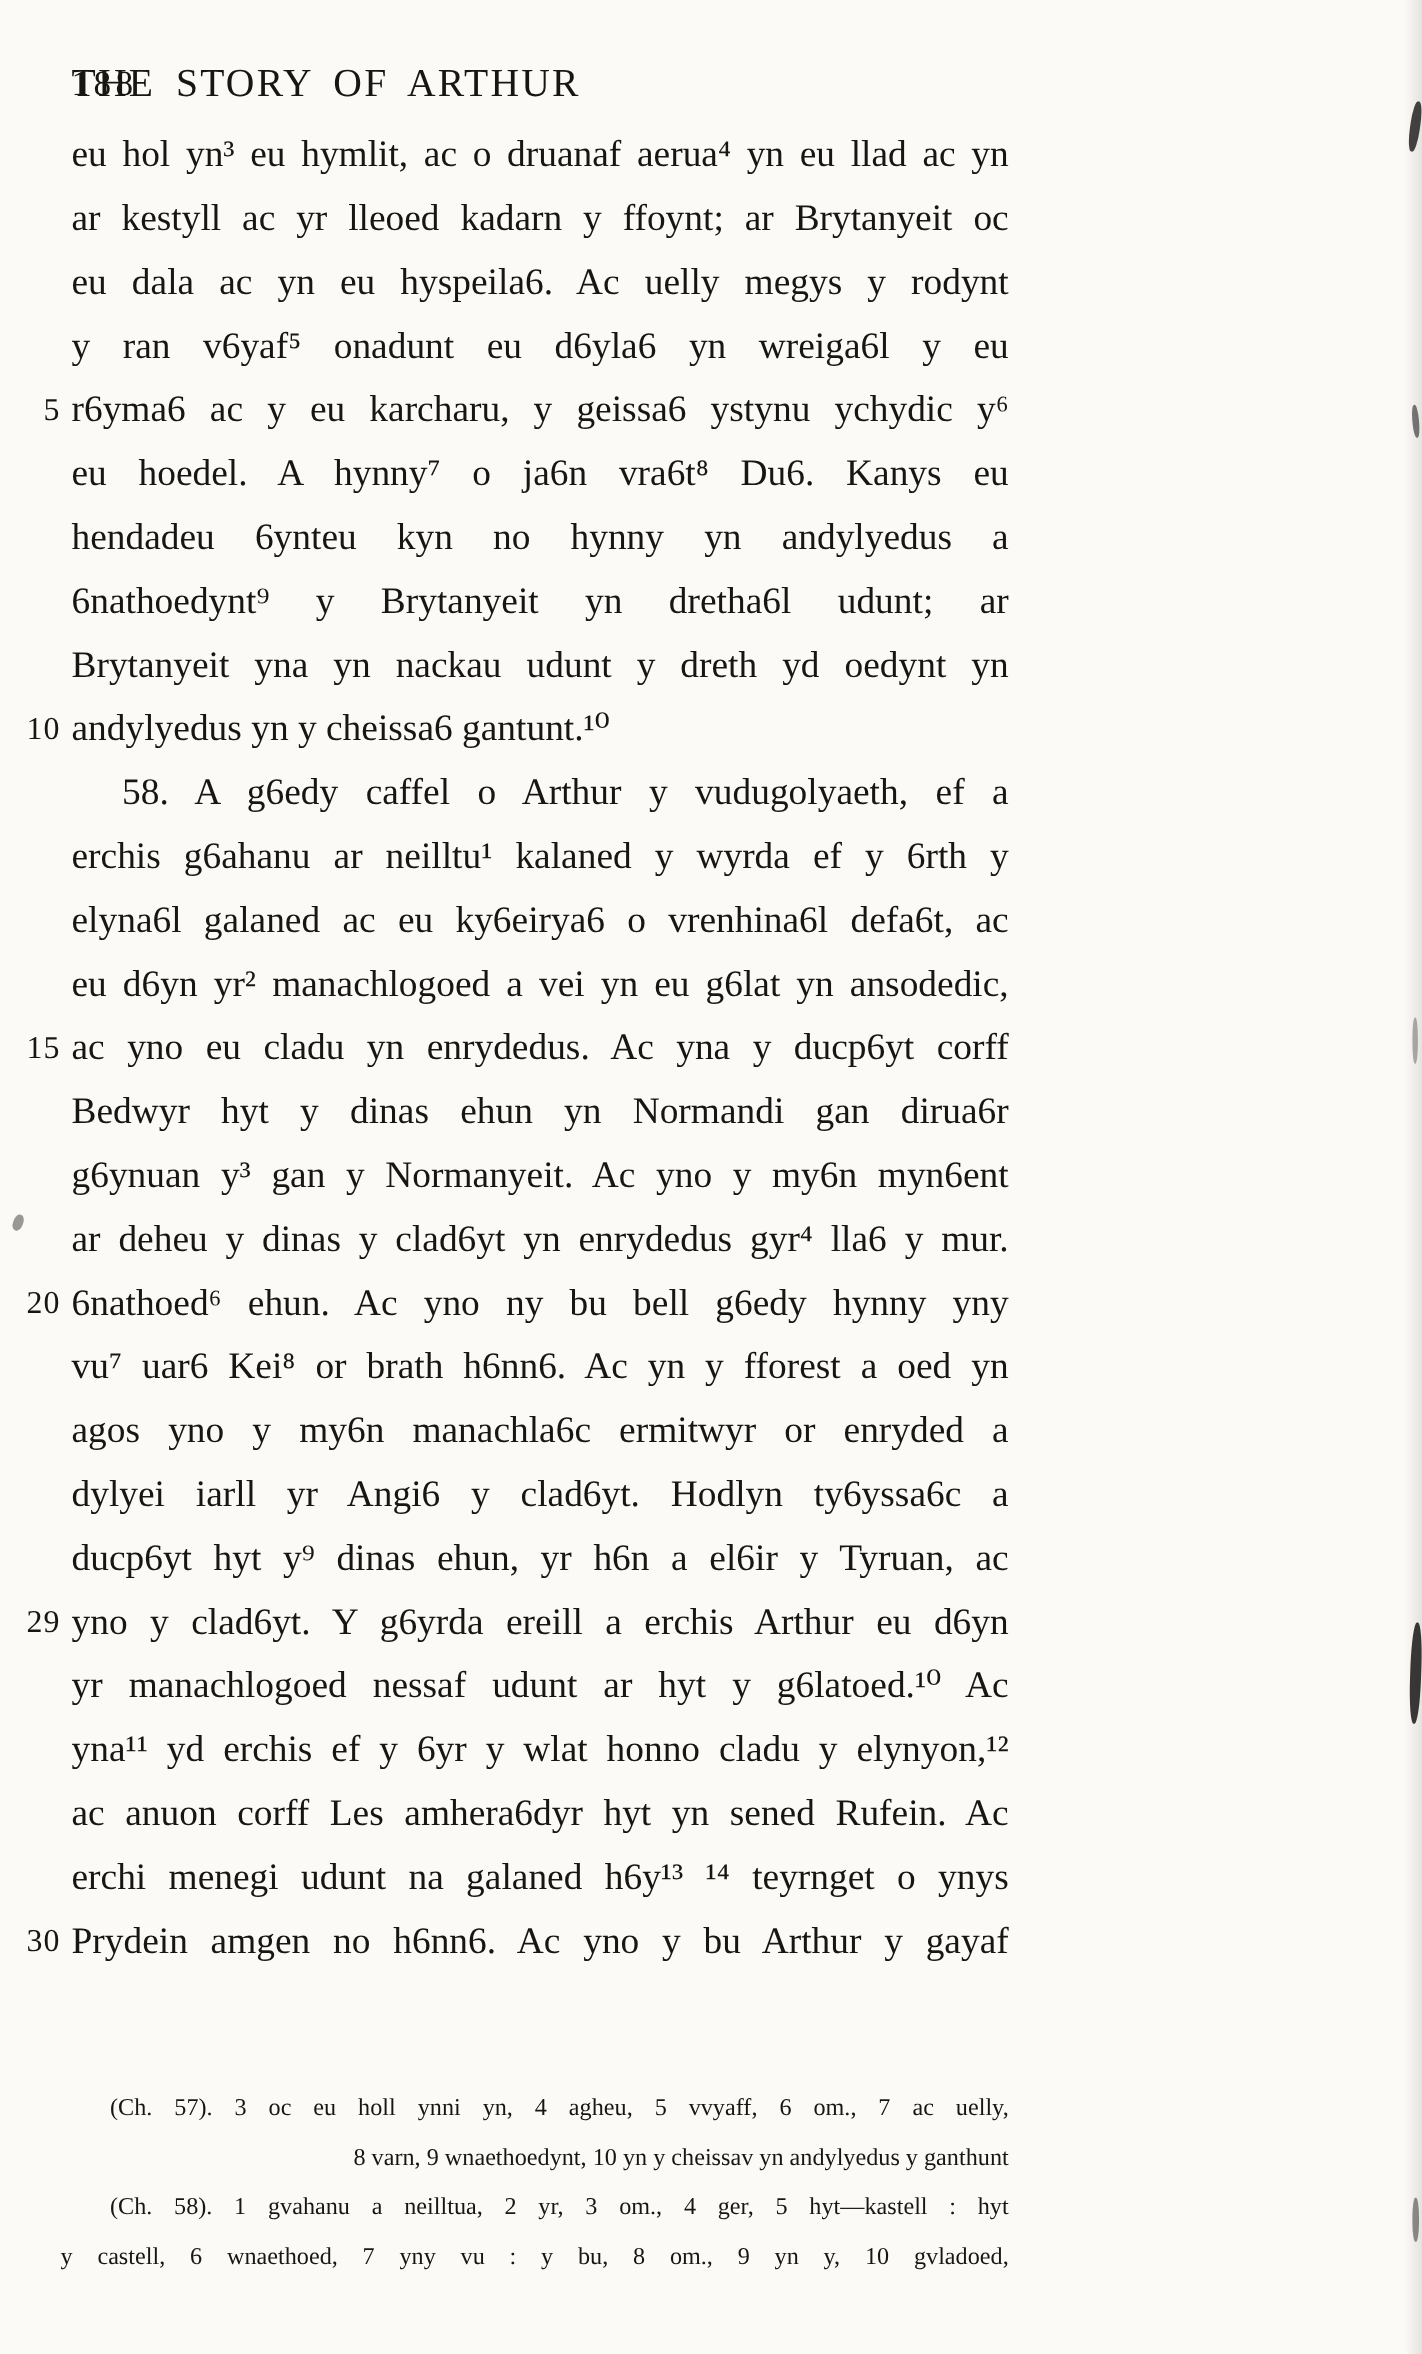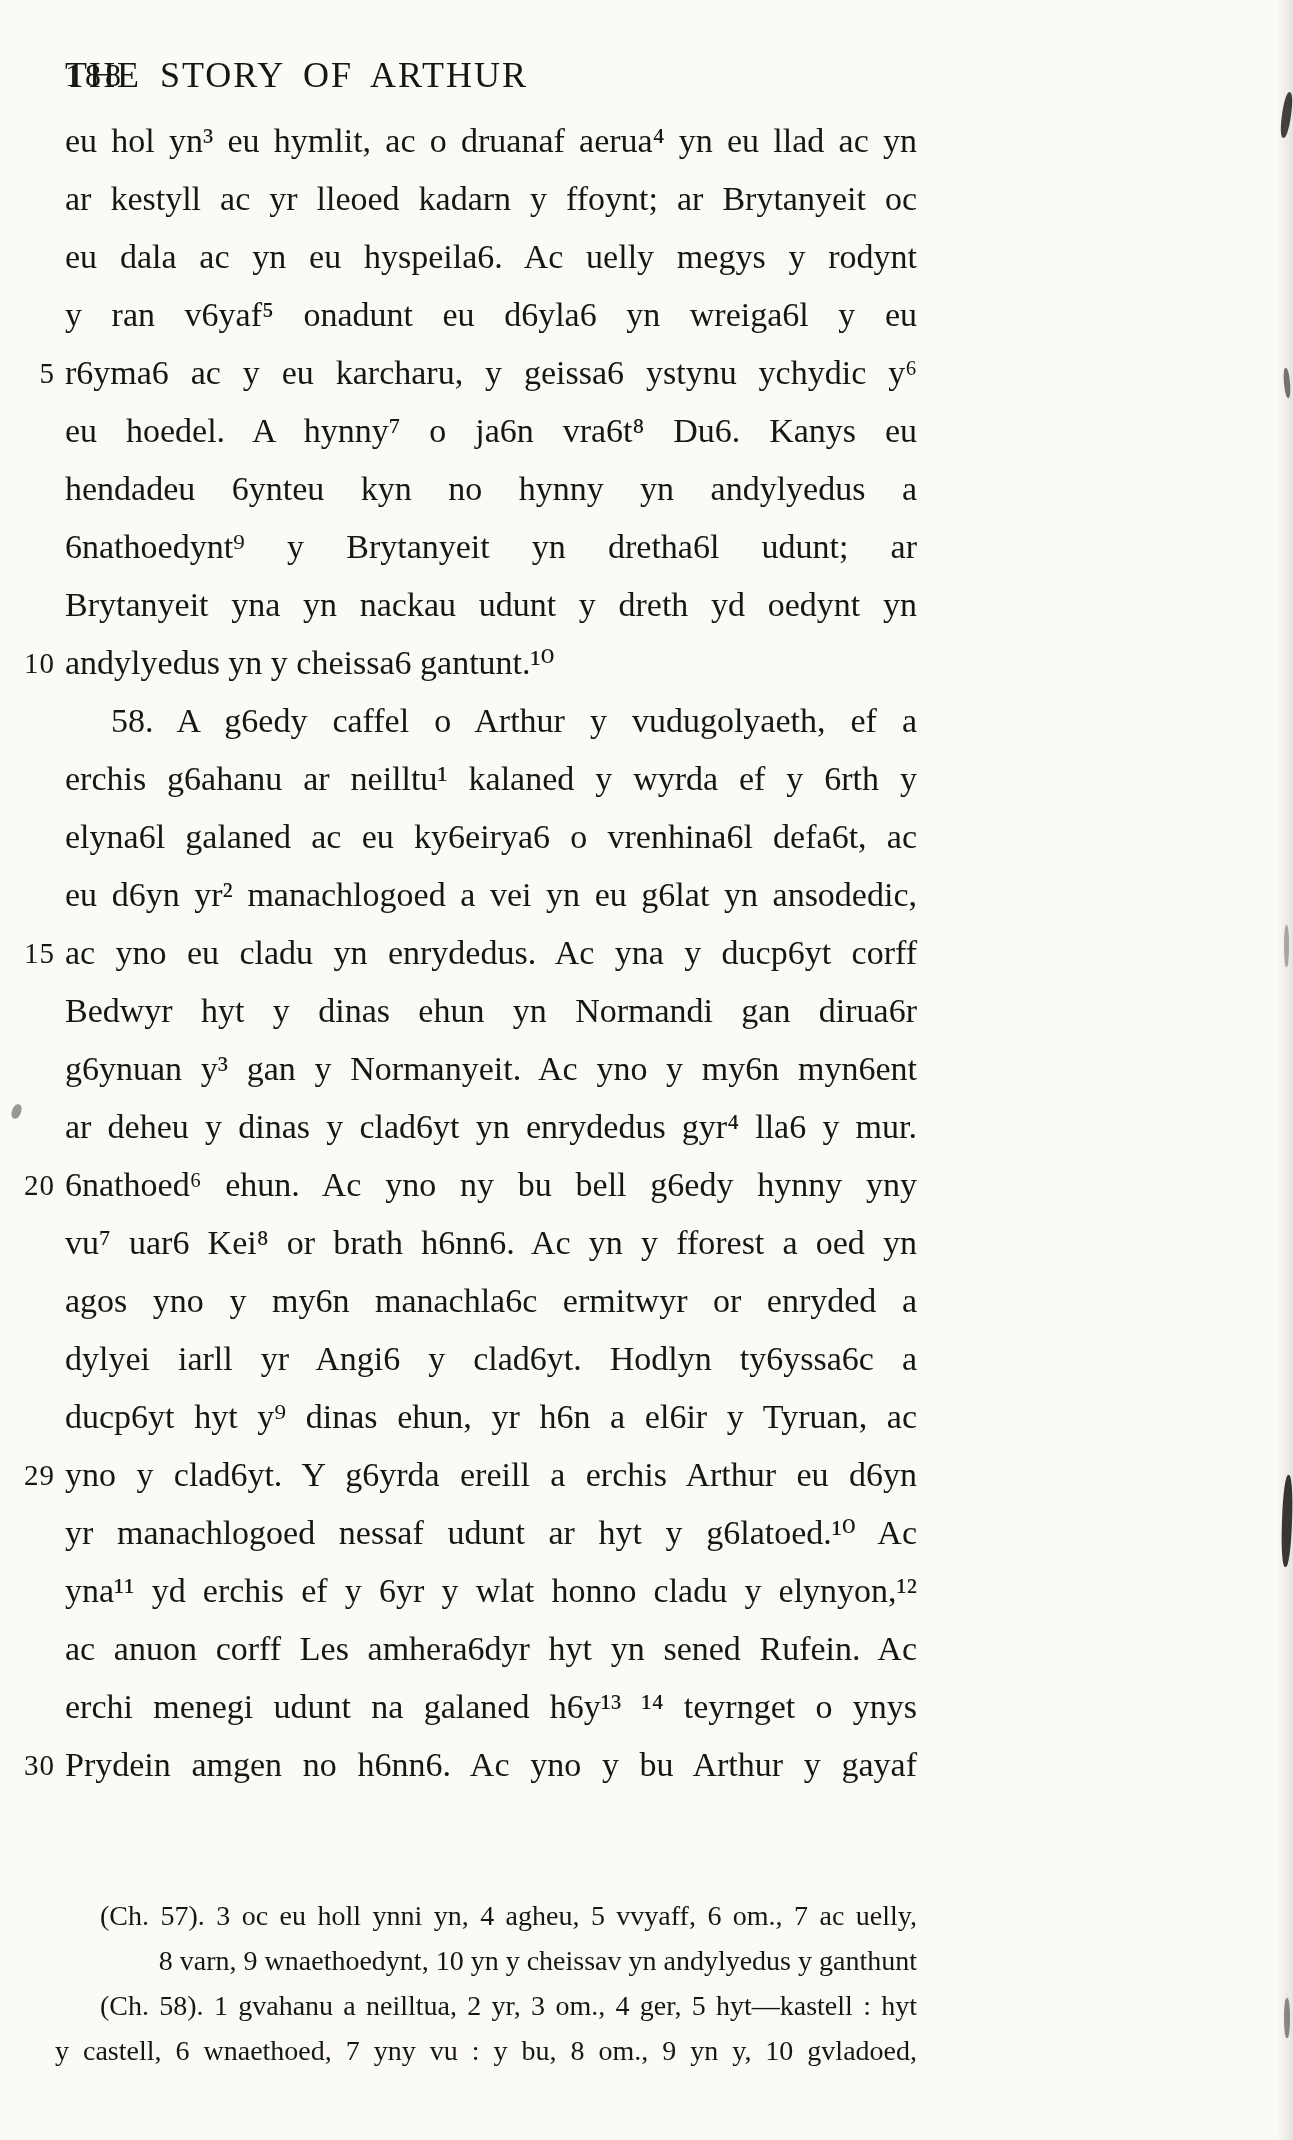--- a/index.html
+++ b/index.html
@@ -16,21 +16,21 @@
   
   .textblock{position:absolute;top:112px;left:65px;width:852px;}
   .tline{position:relative;height:58px;line-height:58px;font-size:34px;
          text-align:justify;text-align-last:justify;white-space:normal;overflow:visible;}
   .tline.nojust{text-align:left;text-align-last:auto;}
   .tline.indent{text-indent:46px;}
   .lineno{position:absolute;left:-52px;top:0;width:42px;font-size:29px;line-height:58px;
           text-align:right;text-align-last:right;letter-spacing:1px;}
   
   .fnblock{position:absolute;top:1893px;left:55px;width:862px;}
-  .fnline{position:relative;height:45px;line-height:45px;font-size:28px;
+  .fnline{position:relative;height:45px;line-height:45px;font-size:22px;
           text-align:justify;text-align-last:justify;}
   .fnline.fnindent{text-indent:45px;}
   .fnline.nojust{text-align:right;text-align-last:auto;}
   
   .edge-shade{position:absolute;top:0;right:0;width:16px;height:100%;
     background:linear-gradient(to right,rgba(60,55,45,0) 0%,rgba(60,55,45,0.12) 100%);}
   .artifact{position:absolute;background:#232220;border-radius:45%;}
   .a1{right:2px;top:92px;width:9px;height:46px;transform:rotate(8deg);opacity:.85;}
   .a2{right:3px;top:368px;width:6px;height:30px;transform:rotate(-5deg);opacity:.6;}
   .a3{right:4px;top:925px;width:5px;height:42px;opacity:.35;}

